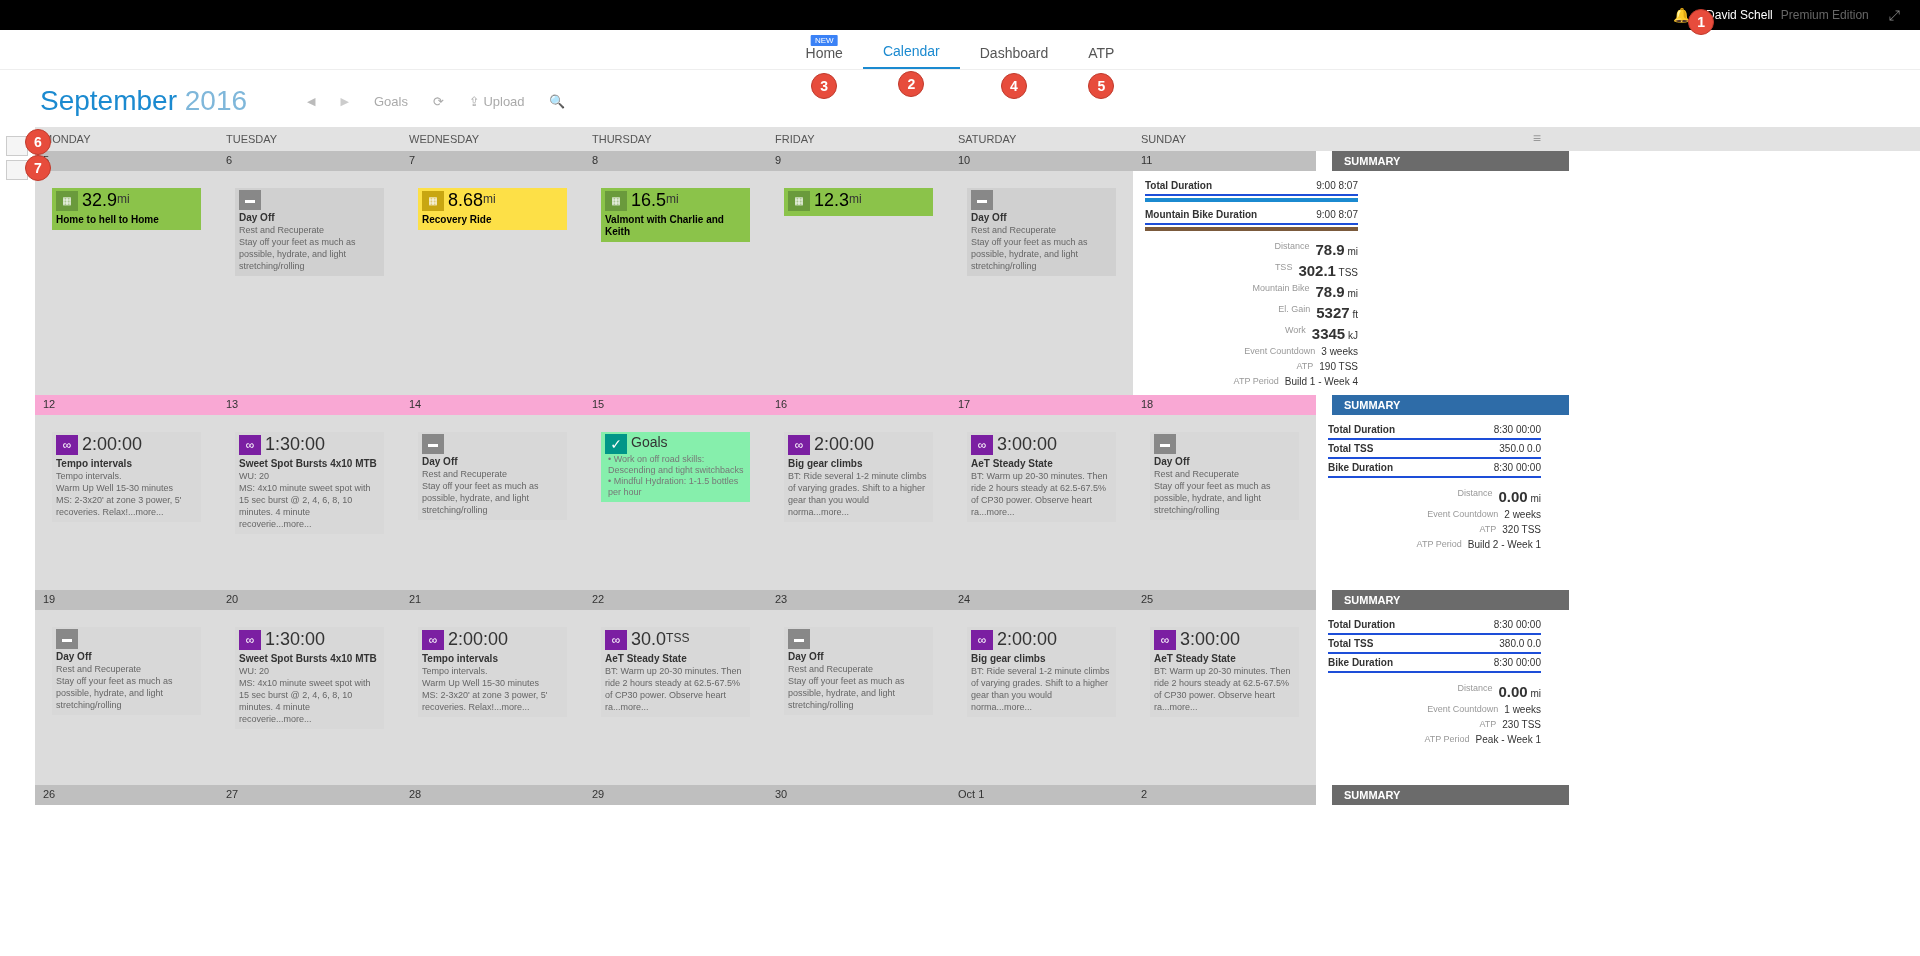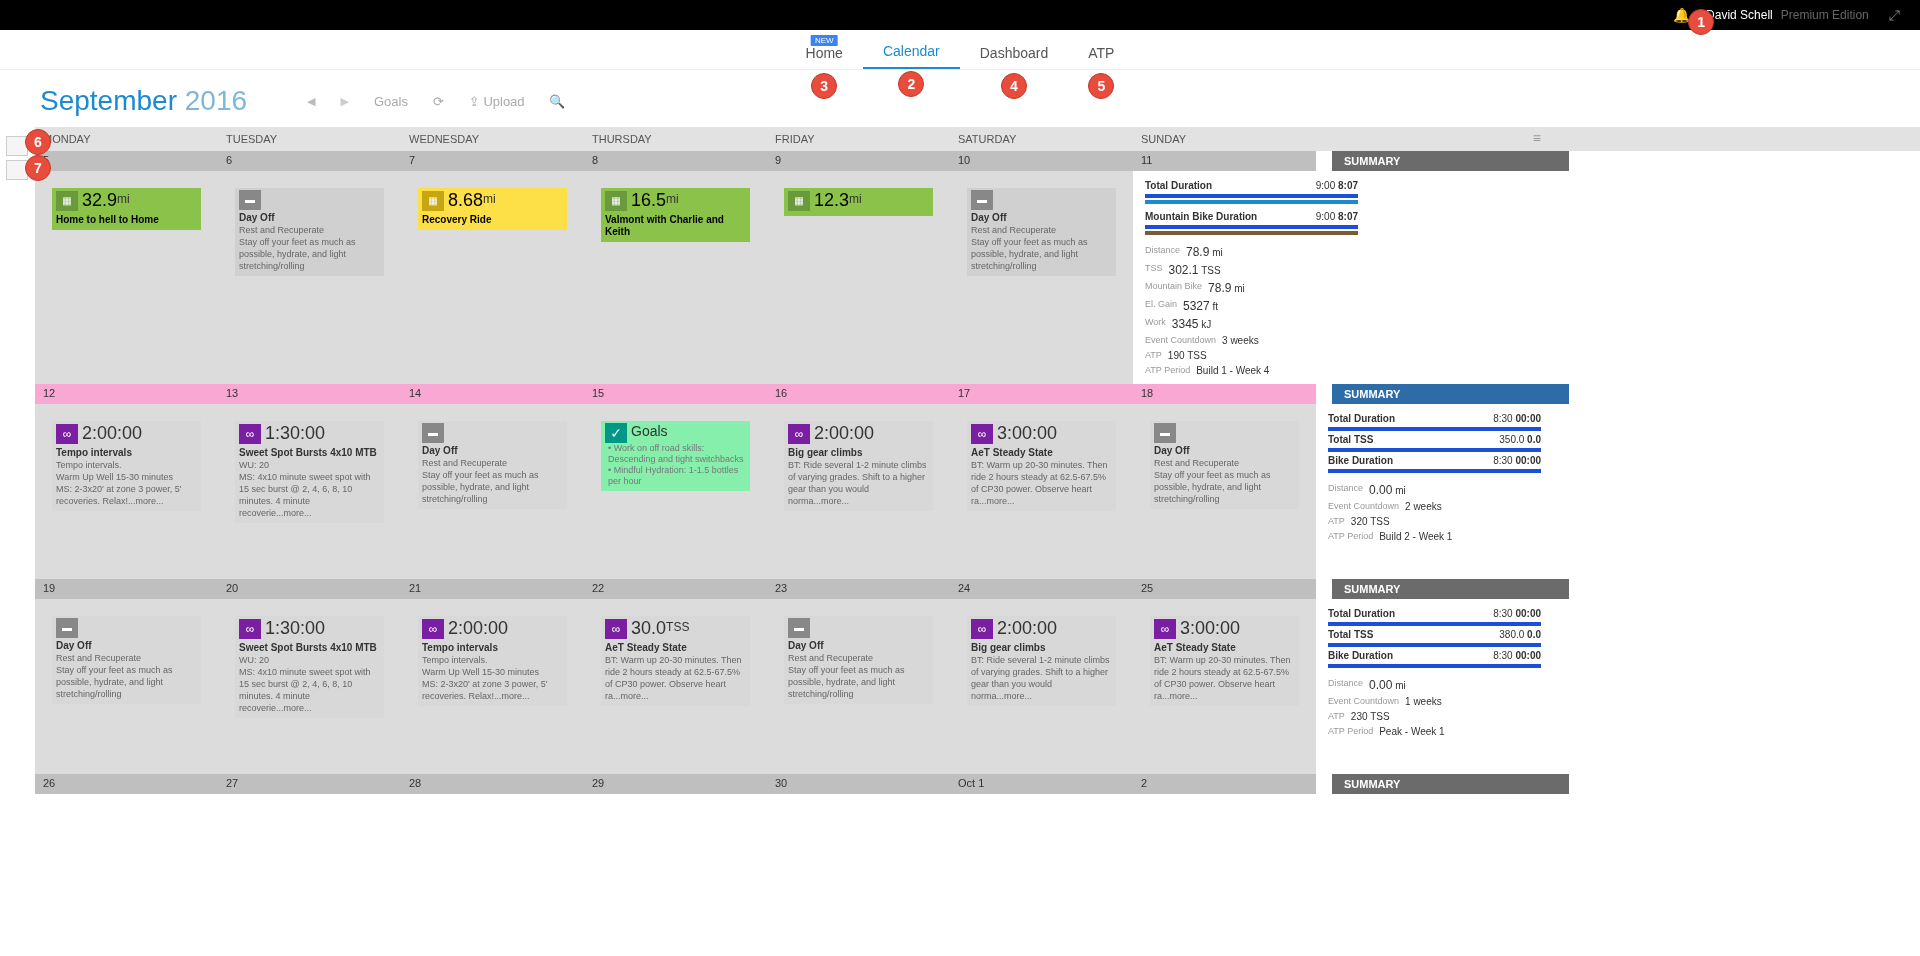--- a/index.html
+++ b/index.html
@@ -60,31 +60,31 @@
 .card.grey .icon-box, .card.grey-light .icon-box { background: #888; }
 .card .icon-purple { background: #7b1fa2 !important; color: #fff; font-size: 12px; }
 .card .icon-teal { background: #009688 !important; color: #fff; font-size: 14px; }
 .card .big { font-size: 18px; font-weight: 300; vertical-align: middle; }
 .card .unit { font-size: 12px; color: #333; }
 .card .title { font-weight: bold; font-size: 10px; display: block; margin-top: 2px; }
 .card .desc { font-size: 9px; color: #333; }
 .card.grey .desc, .card.grey-light .desc { color: #666; }
 .card .goal-line { color: #777; font-size: 9px; padding-left: 3px; }
 
-.sum-row { display: flex; justify-content: space-between; font-size: 10px; padding: 3px 0; border-bottom: 4px solid #1d4ed8; }
+.sum-row { display: flex; justify-content: space-between; font-size: 10px; padding: 3px 0; border-bottom: 2px solid #1d4ed8; }
 .sum-row .lab { color: #333; font-weight: bold; }
 .sum-row .val { color: #333; }
-.sum-row .val .bold { font-weight: bold; text-align: center; }
+.sum-row .val .bold { font-weight: normal; text-align: center; }
 .sum-bar { height: 4px; background: #1b8ad0; width: 100%; margin: 2px 0 4px; }
 .sum-bar.brown { background: #7b5a3c; }
 .sum-stats { margin-top: 8px; }
-.sum-stat { display: flex; font-size: 10px; padding: 2px 0; gap: 6px; }
+.sum-stat { display: flex; justify-content: flex-end; font-size: 10px; padding: 2px 0; gap: 6px; }
 .sum-stat .k { color: #999; font-size: 9px; }
 .sum-stat .v { color: #333; }
-.sum-stat .v b { font-size: 12px; font-weight: 400; }
+.sum-stat .v b { font-size: 15px; font-weight: 700; }
 
 .content-row.tall .daycol { min-height: 110px; }
 
 </style>
 </head>
 <body>
 
 <div class="topbar">
   <span class="bell">🔔</span>
   <div style="position:relative;">

